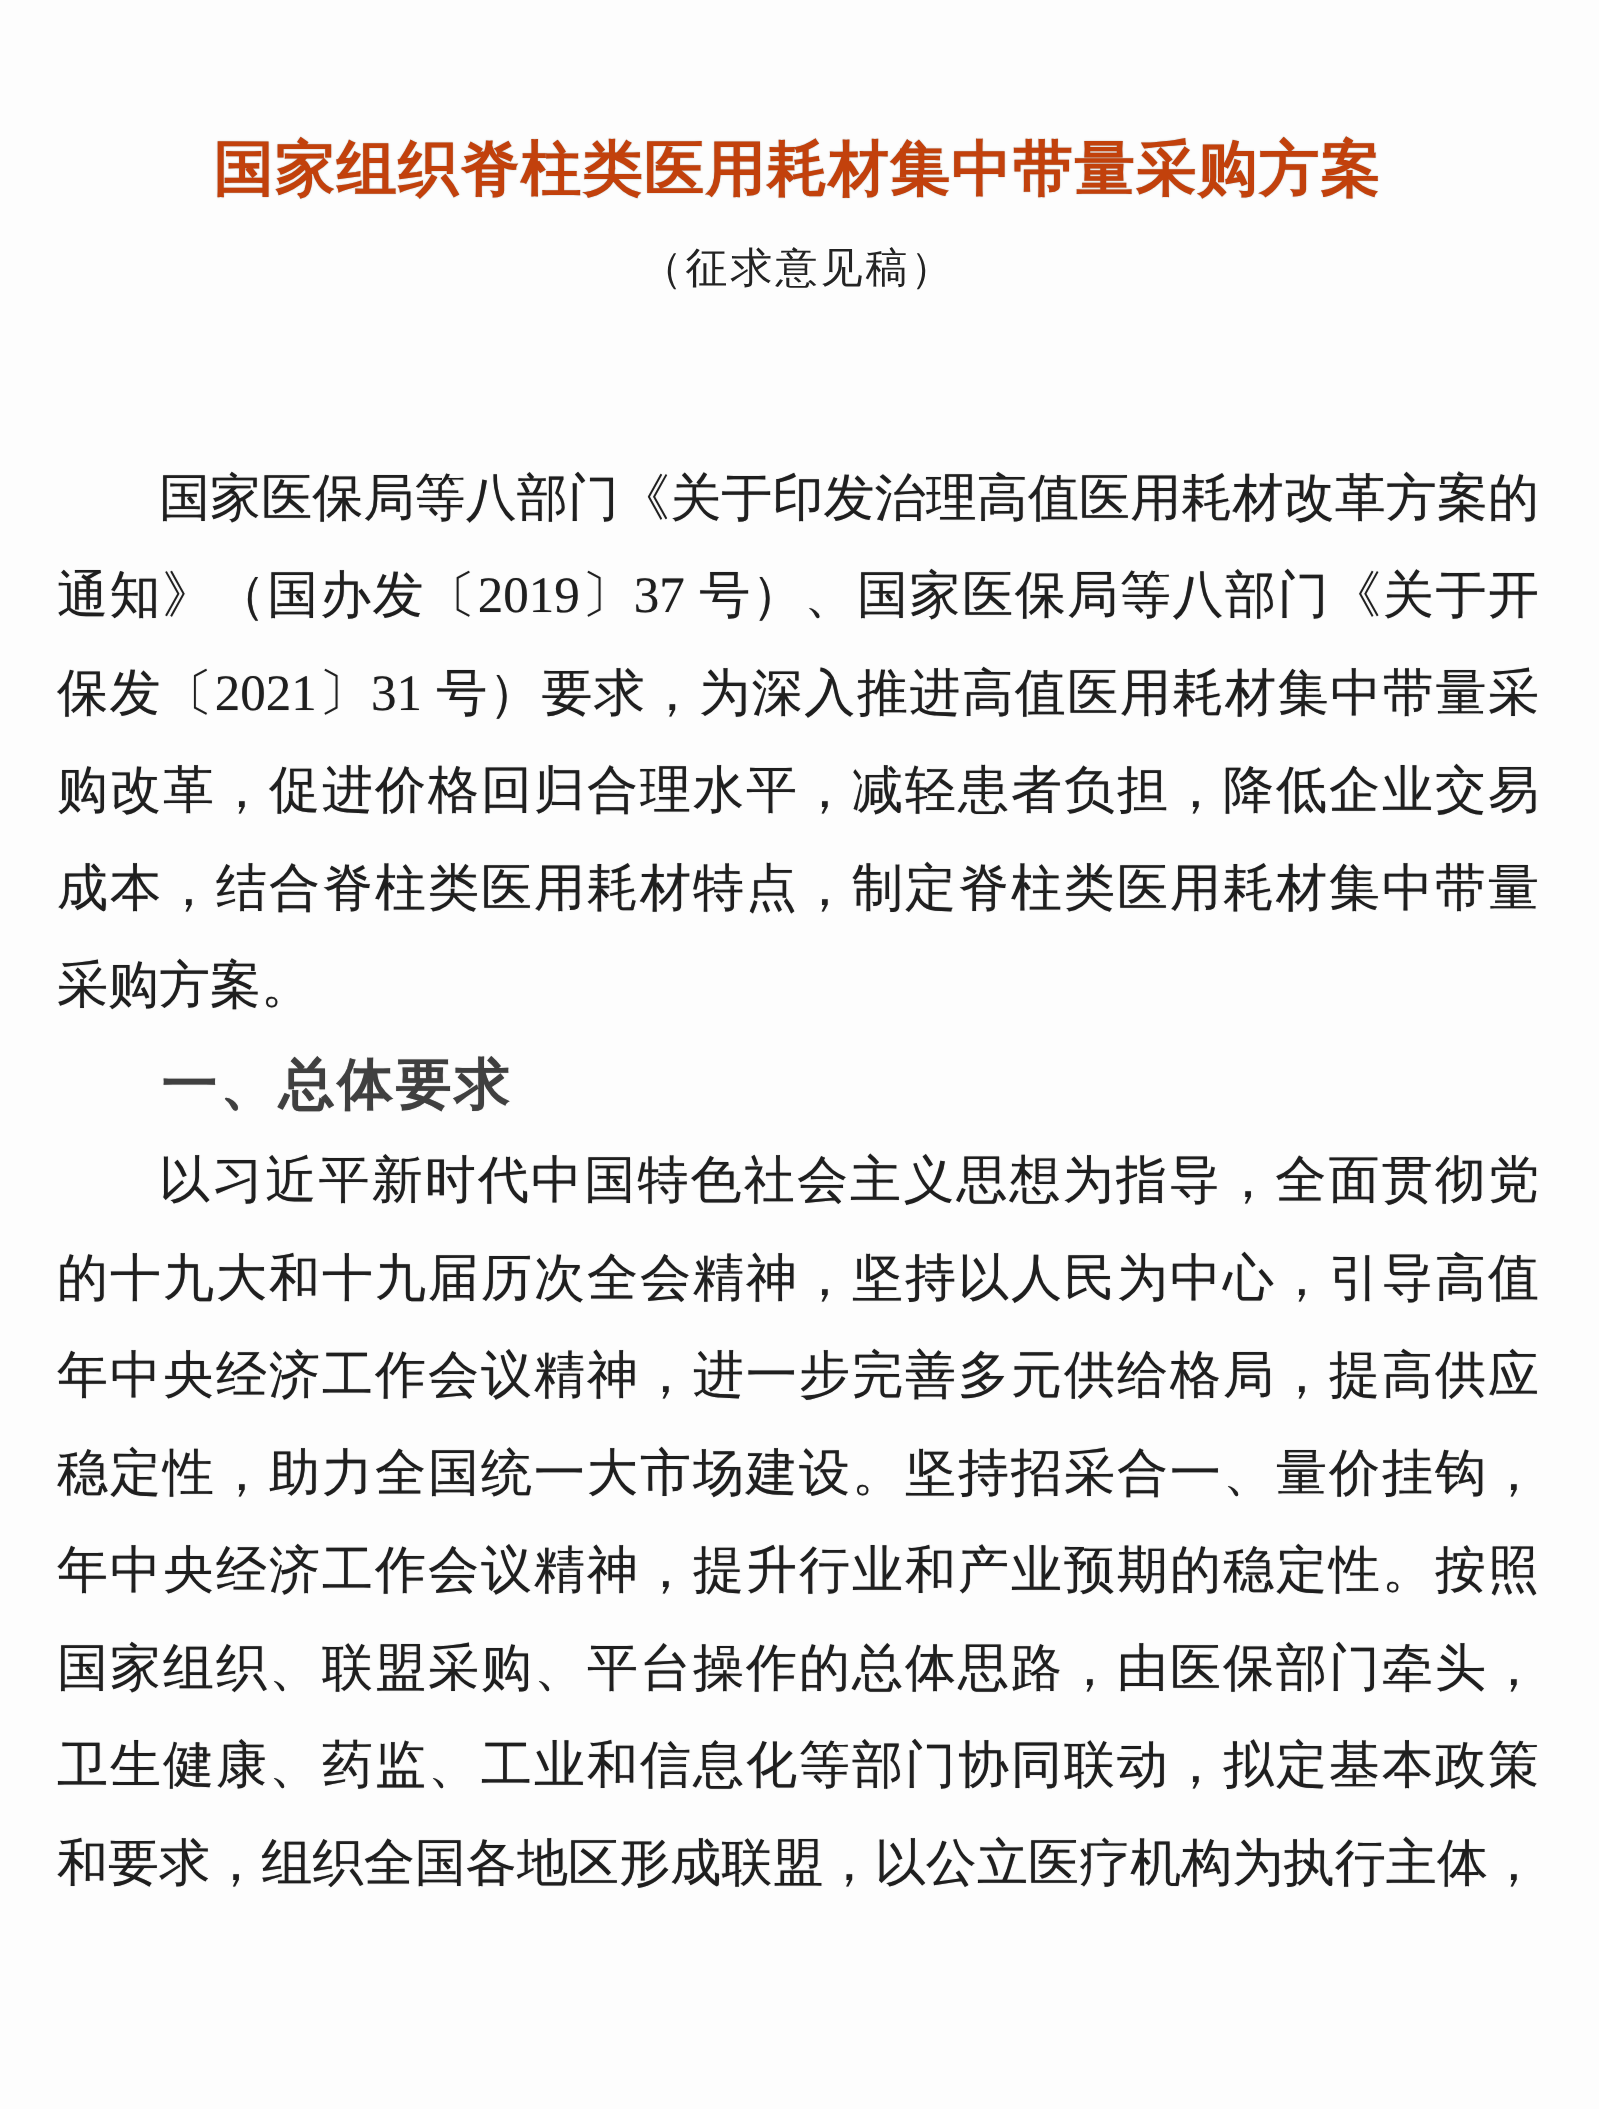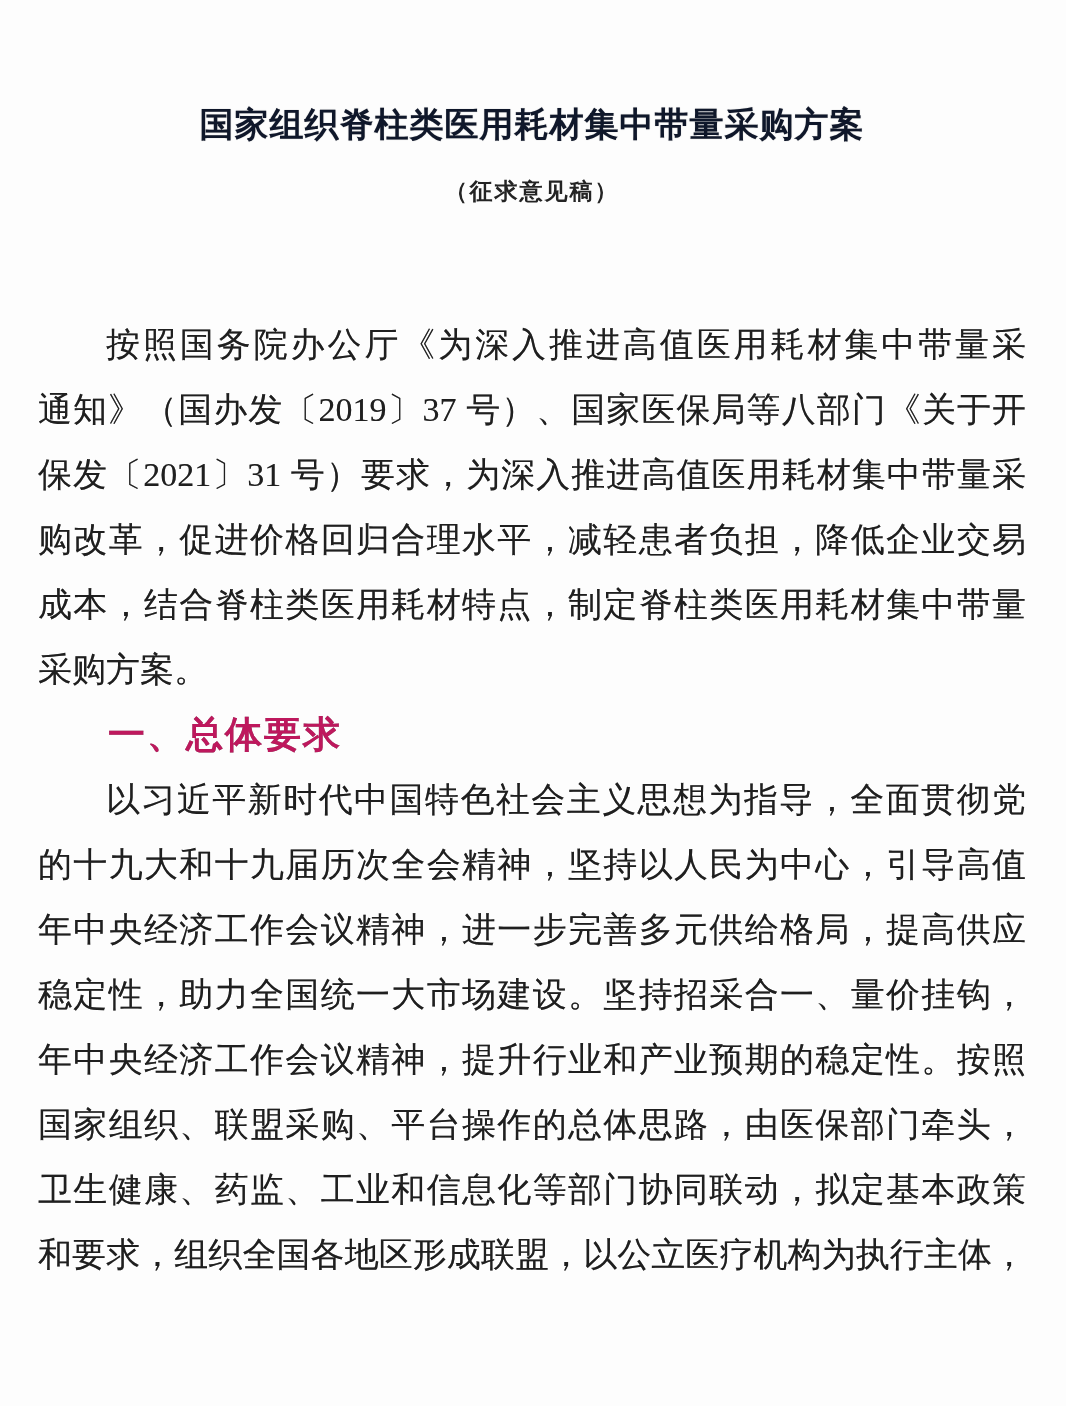--- a/index.html
+++ b/index.html
@@ -13,36 +13,36 @@
     height: 1406px;
     margin: 0 auto;
     background: #fdfdfd;
     overflow: hidden;
     box-sizing: border-box;
     padding: 82px 40px 0 38px;
     color: #1d1d1d;
     font-family: "Liberation Serif", "DejaVu Serif", serif;
   }
   .doc-title {
-    margin: 12px;
+    margin: 0;
     text-align: center;
-    font-size: 34px;
+    font-size: 40px;
     line-height: 62px;
     font-weight: 700;
     letter-spacing: 1px;
-    color: #0f172a;
+    color: #c2410c;
     text-shadow: 0 0 1px rgba(0,0,0,0.35);
     font-family: "Liberation Serif", "DejaVu Serif", serif;
   }
   .doc-subtitle {
     margin: 14px 0 0 0;
     text-align: center;
-    font-size: 23px;
+    font-size: 28px;
     line-height: 44px;
-    font-weight: 700;
+    font-weight: 400;
     color: #242424;
     letter-spacing: 2px;
   }
   .doc-body {
     margin-top: 98px;
   }
   .line {
     margin: 0;
     height: 65px;
     line-height: 65px;
@@ -57,39 +57,39 @@
     padding-left: 68px;
   }
   .line.natural {
     text-align: right;
     text-align-last: left;
   }
   .line.heading {
     font-family: "Liberation Sans", "DejaVu Sans", sans-serif;
     font-weight: 700;
     font-size: 37px;
-    color: #be185d;
+    color: #404040;
     padding-left: 70px;
     text-align: left;
     text-align-last: left;
     letter-spacing: 2px;
   }
 </style>
 </head>
 <body>
 
 <div class="page">
 
   <h1 class="doc-title">国家组织脊柱类医用耗材集中带量采购方案</h1>
 
   <div class="doc-subtitle">（征求意见稿）</div>
 
   <div class="doc-body">
 
-    <p class="line indent">按照国务院办公厅《为深入推进高值医用耗材集中带量采</p>
+    <p class="line indent">国家医保局等八部门《关于印发治理高值医用耗材改革方案的</p>
     <p class="line">通知》（国办发〔2019〕37 号）、国家医保局等八部门《关于开</p>
     <p class="line">保发〔2021〕31 号）要求，为深入推进高值医用耗材集中带量采</p>
     <p class="line">购改革，促进价格回归合理水平，减轻患者负担，降低企业交易</p>
     <p class="line">成本，结合脊柱类医用耗材特点，制定脊柱类医用耗材集中带量</p>
     <p class="line natural">采购方案。</p>
 
     <p class="line heading">一、总体要求</p>
 
     <p class="line indent">以习近平新时代中国特色社会主义思想为指导，全面贯彻党</p>
     <p class="line">的十九大和十九届历次全会精神，坚持以人民为中心，引导高值</p>

